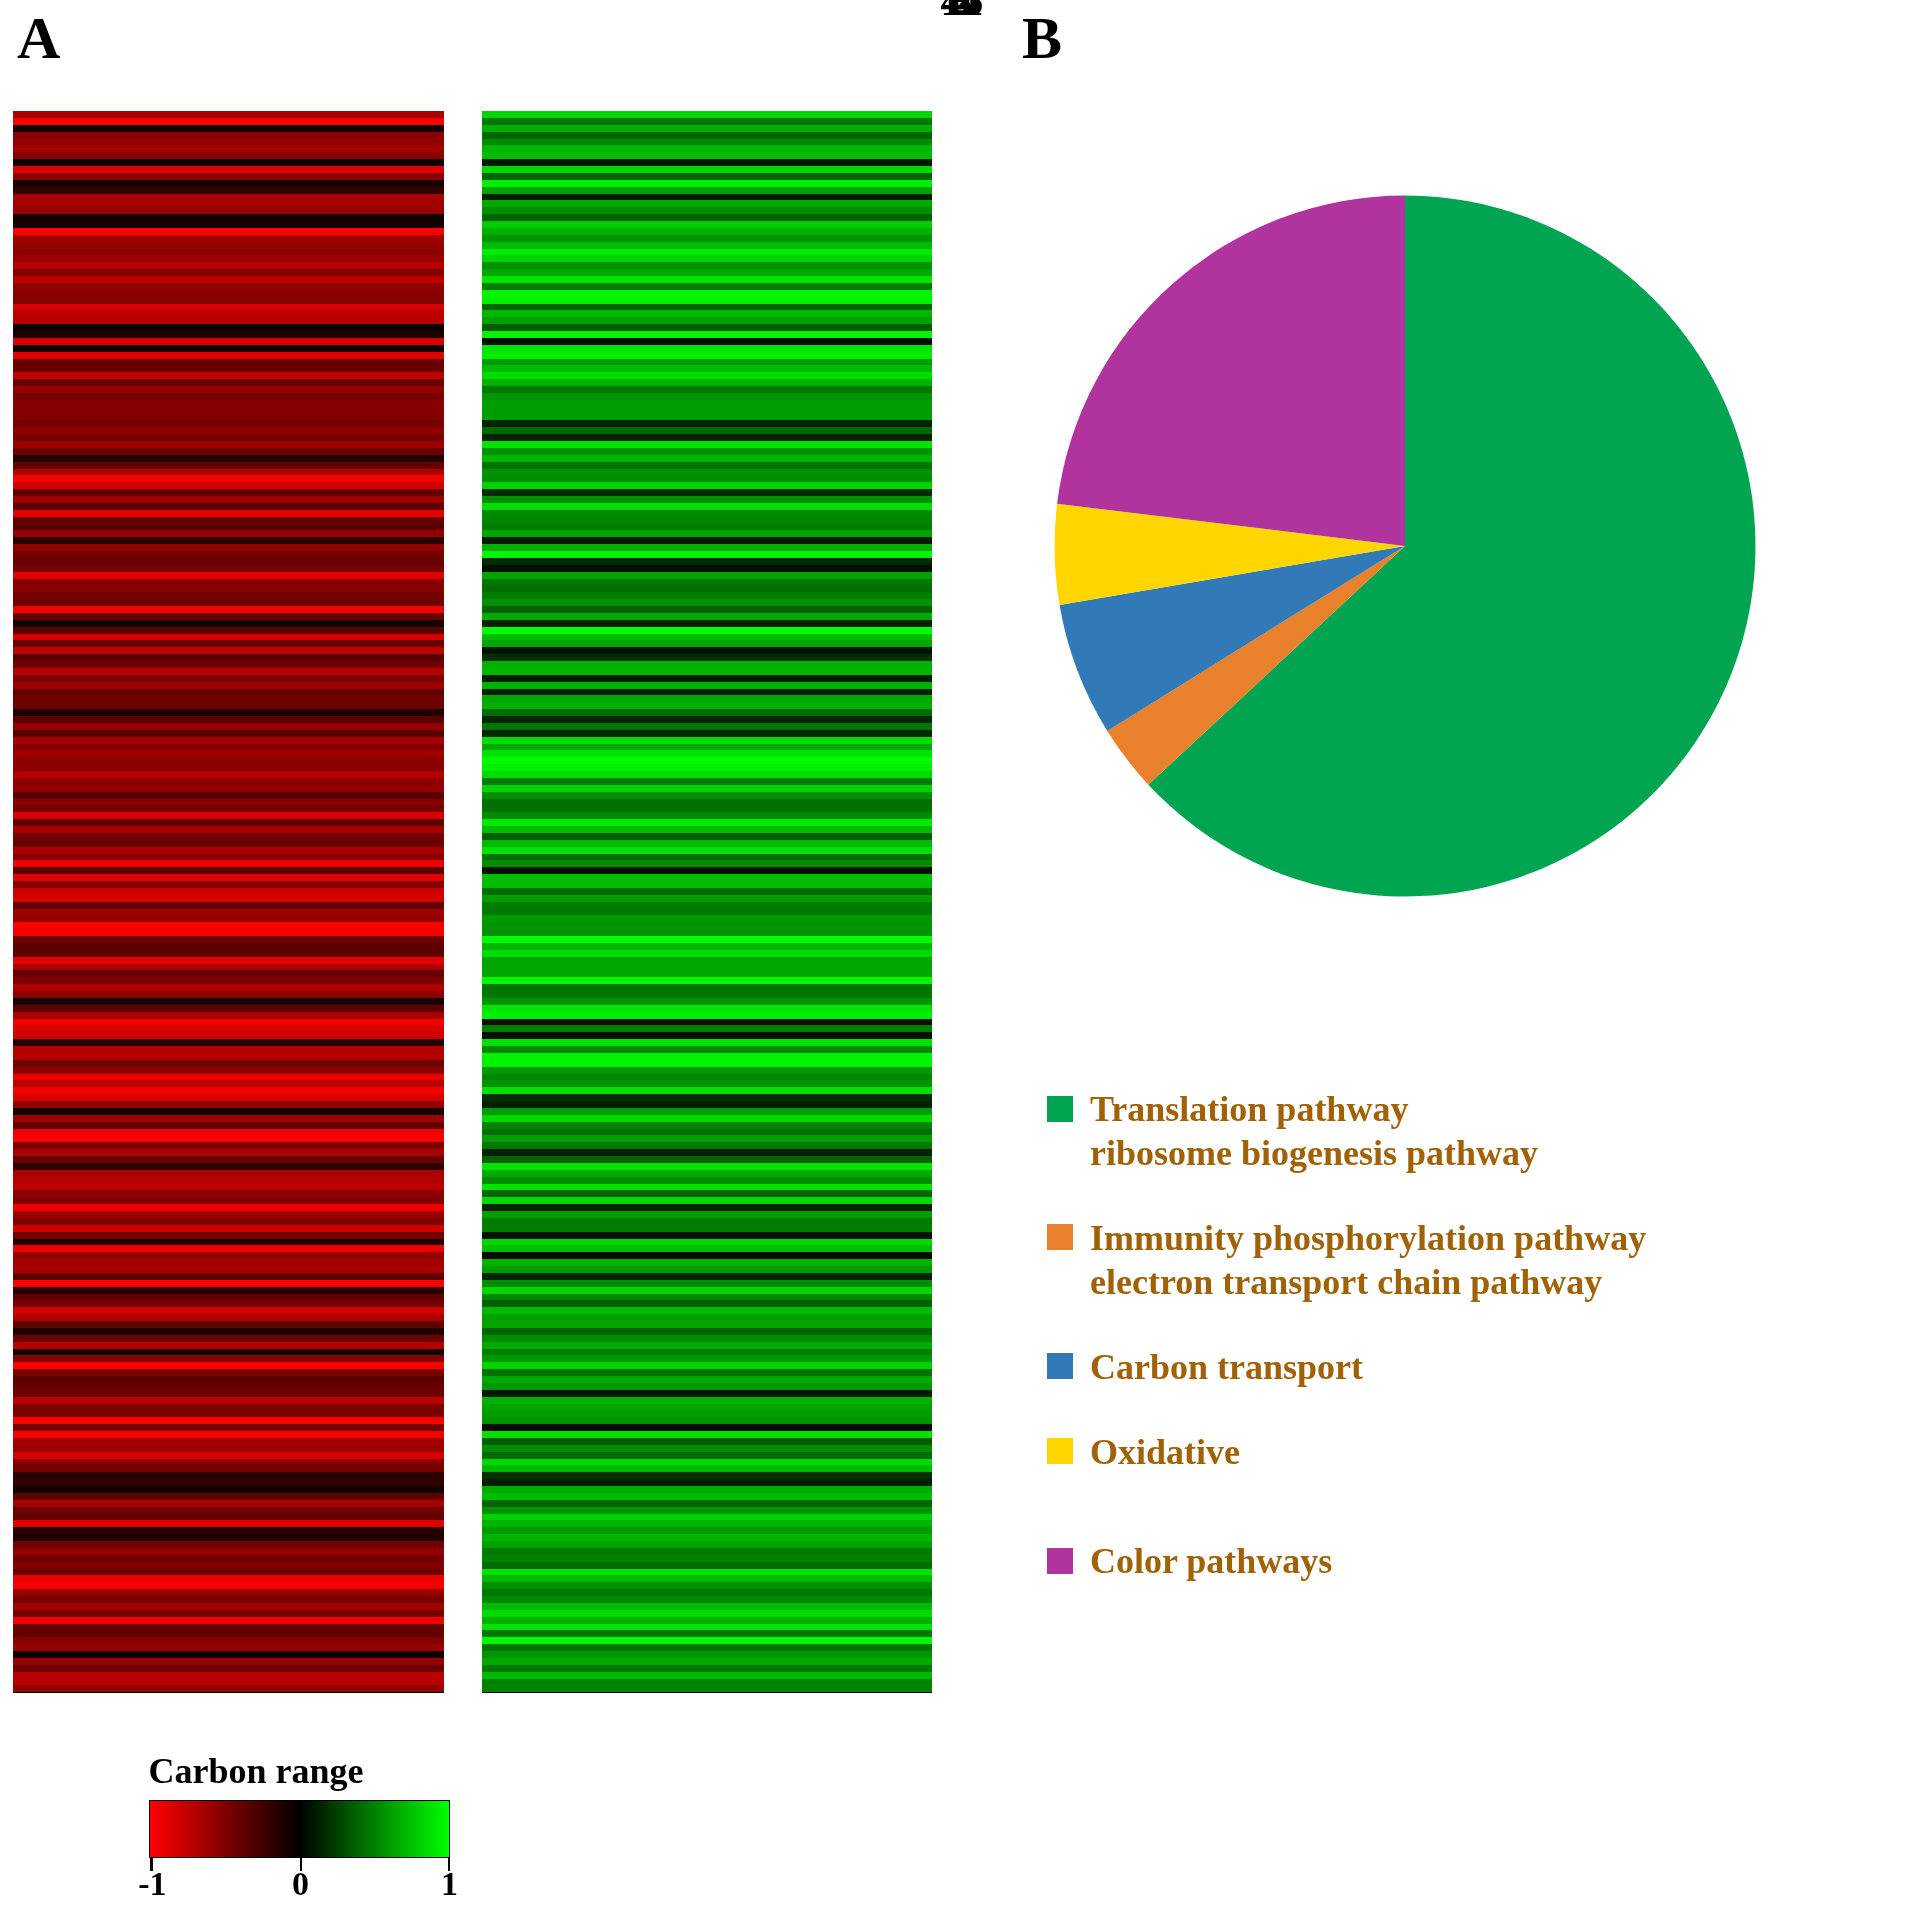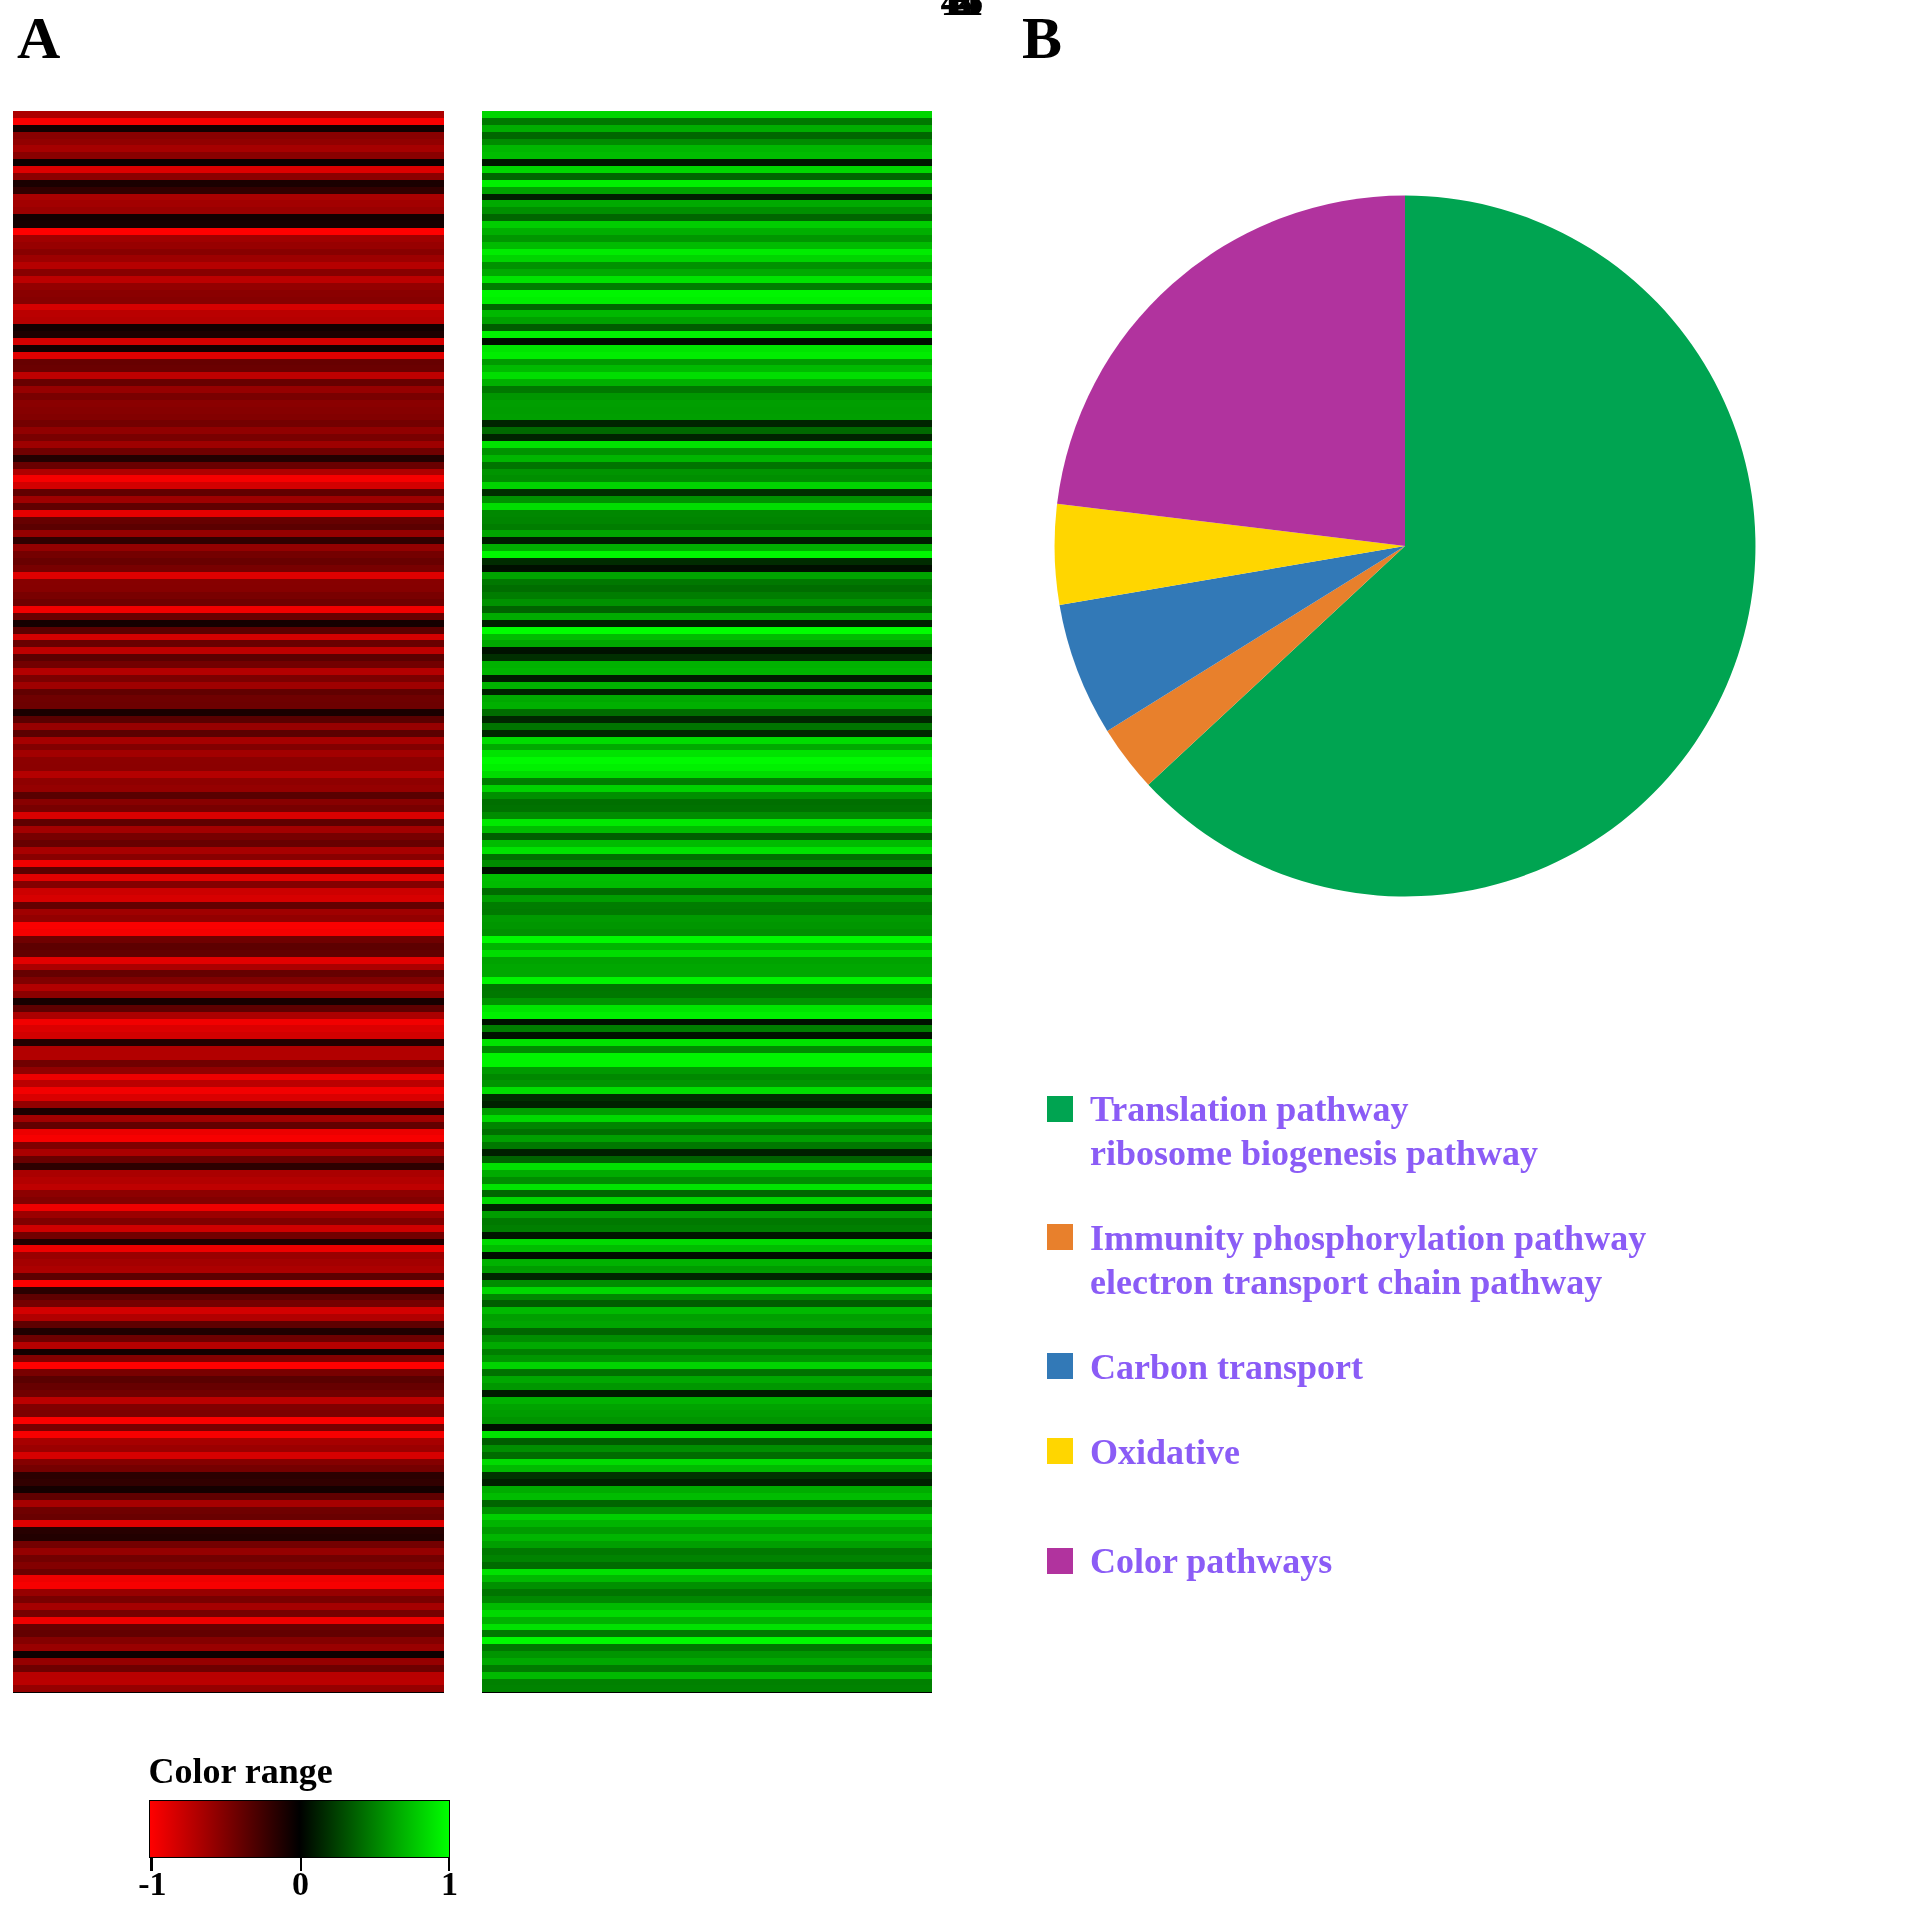--- a/index.html
+++ b/index.html
@@ -148,21 +148,21 @@
     height: 26px;
     flex: 0 0 26px;
     margin-top: 7.5px;
     margin-right: 17px;
   }
   .legend-text {
     font-family: "Liberation Serif", serif;
     font-weight: bold;
     font-size: 36px;
     line-height: 1.22;
-    color: #8b5cf6;
+    color: #a16207;
     white-space: pre-line;
   }
 </style>
 </head>
 <body>
 
 <div id="panel-a-label" class="panel-label">A</div>
 
 <div id="heatmap-panel">
   <div id="heatmap-red" class="heatmap">
@@ -628,21 +628,21 @@
         <i class="hm-row" style="height:0.43478260869565216%;background:rgb(0,149,0)"></i>
         <i class="hm-row" style="height:0.43478260869565216%;background:rgb(0,169,0)"></i>
         <i class="hm-row" style="height:0.43478260869565216%;background:rgb(0,123,0)"></i>
         <i class="hm-row" style="height:0.43478260869565216%;background:rgb(0,186,0)"></i>
         <i class="hm-row" style="height:0.43478260869565216%;background:rgb(0,129,0)"></i>
         <i class="hm-row" style="height:0.43478260869565216%;background:rgb(0,131,0)"></i>
       </div>
   </div>
 
   <div id="color-range-block">
-    <div id="color-range-title">Color range</div>
+    <div id="color-range-title">Carbon range</div>
     <div id="color-range-bar"></div>
     <div id="color-range-ticks">
       <span class="tick tick-left"></span>
       <span class="tick tick-mid"></span>
       <span class="tick tick-right"></span>
       <span class="lbl lbl-left">-1</span>
       <span class="lbl lbl-mid">0</span>
       <span class="lbl lbl-right">1</span>
     </div>
   </div>

